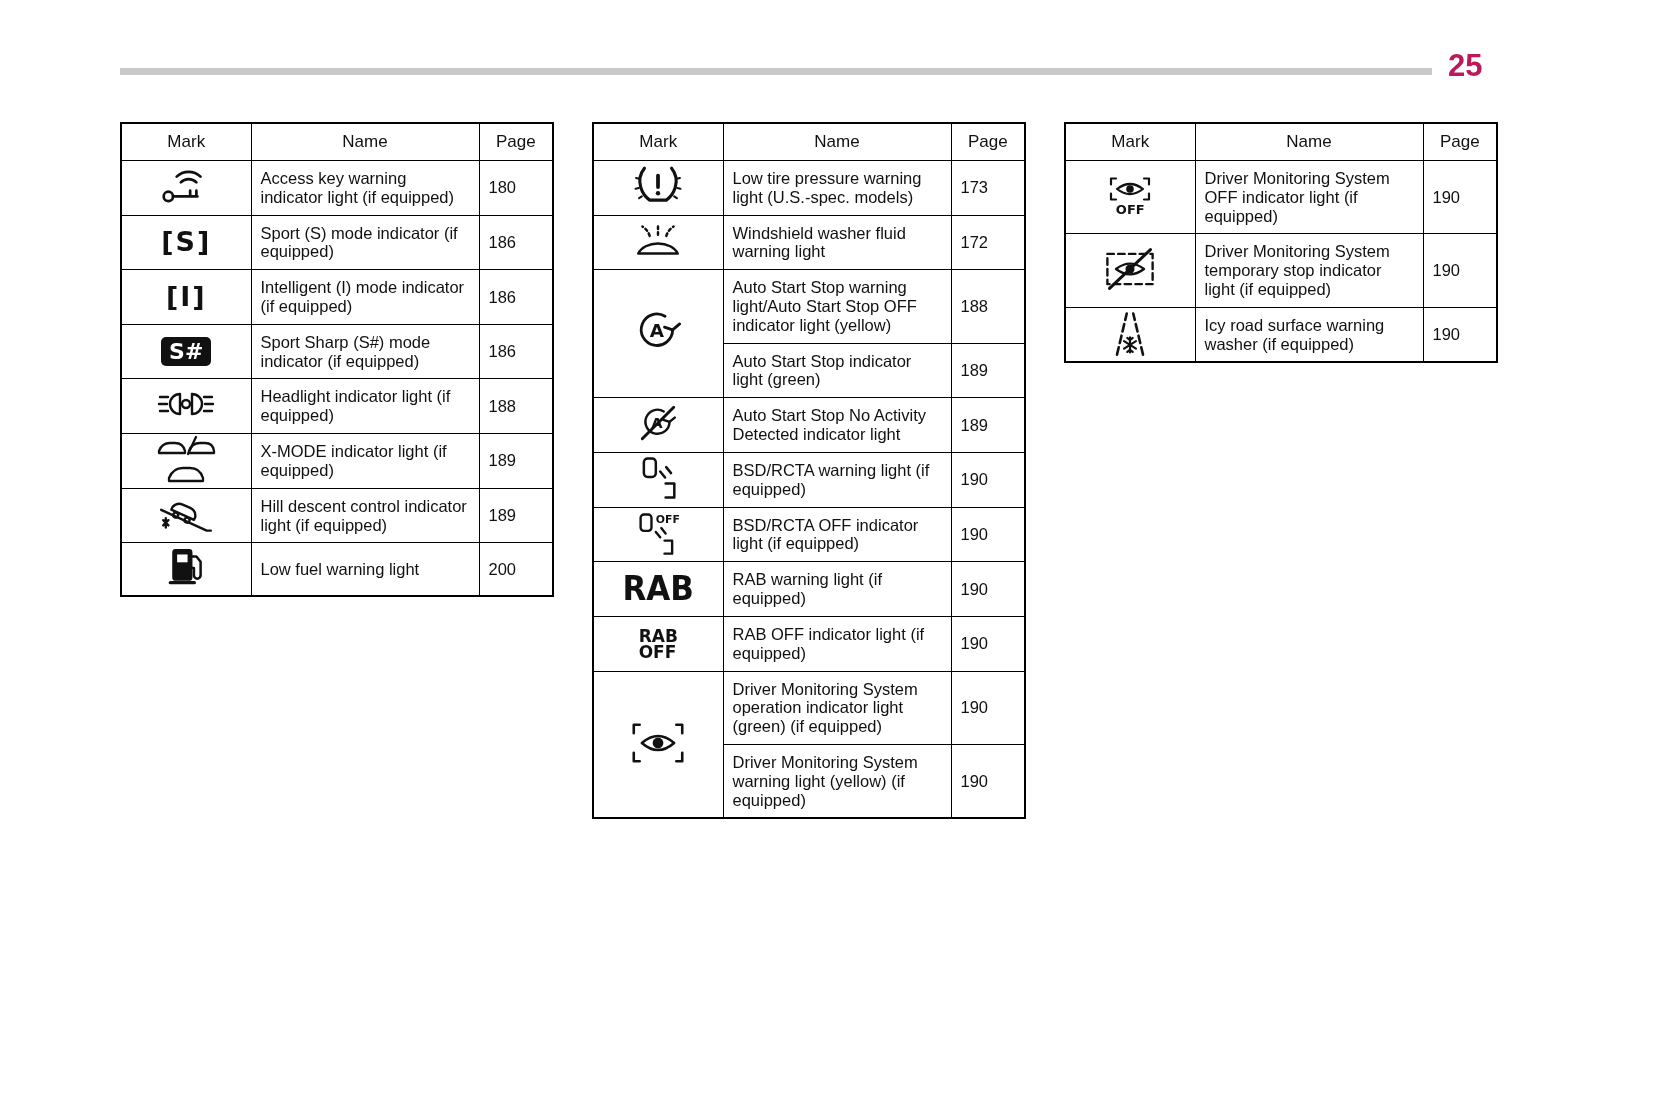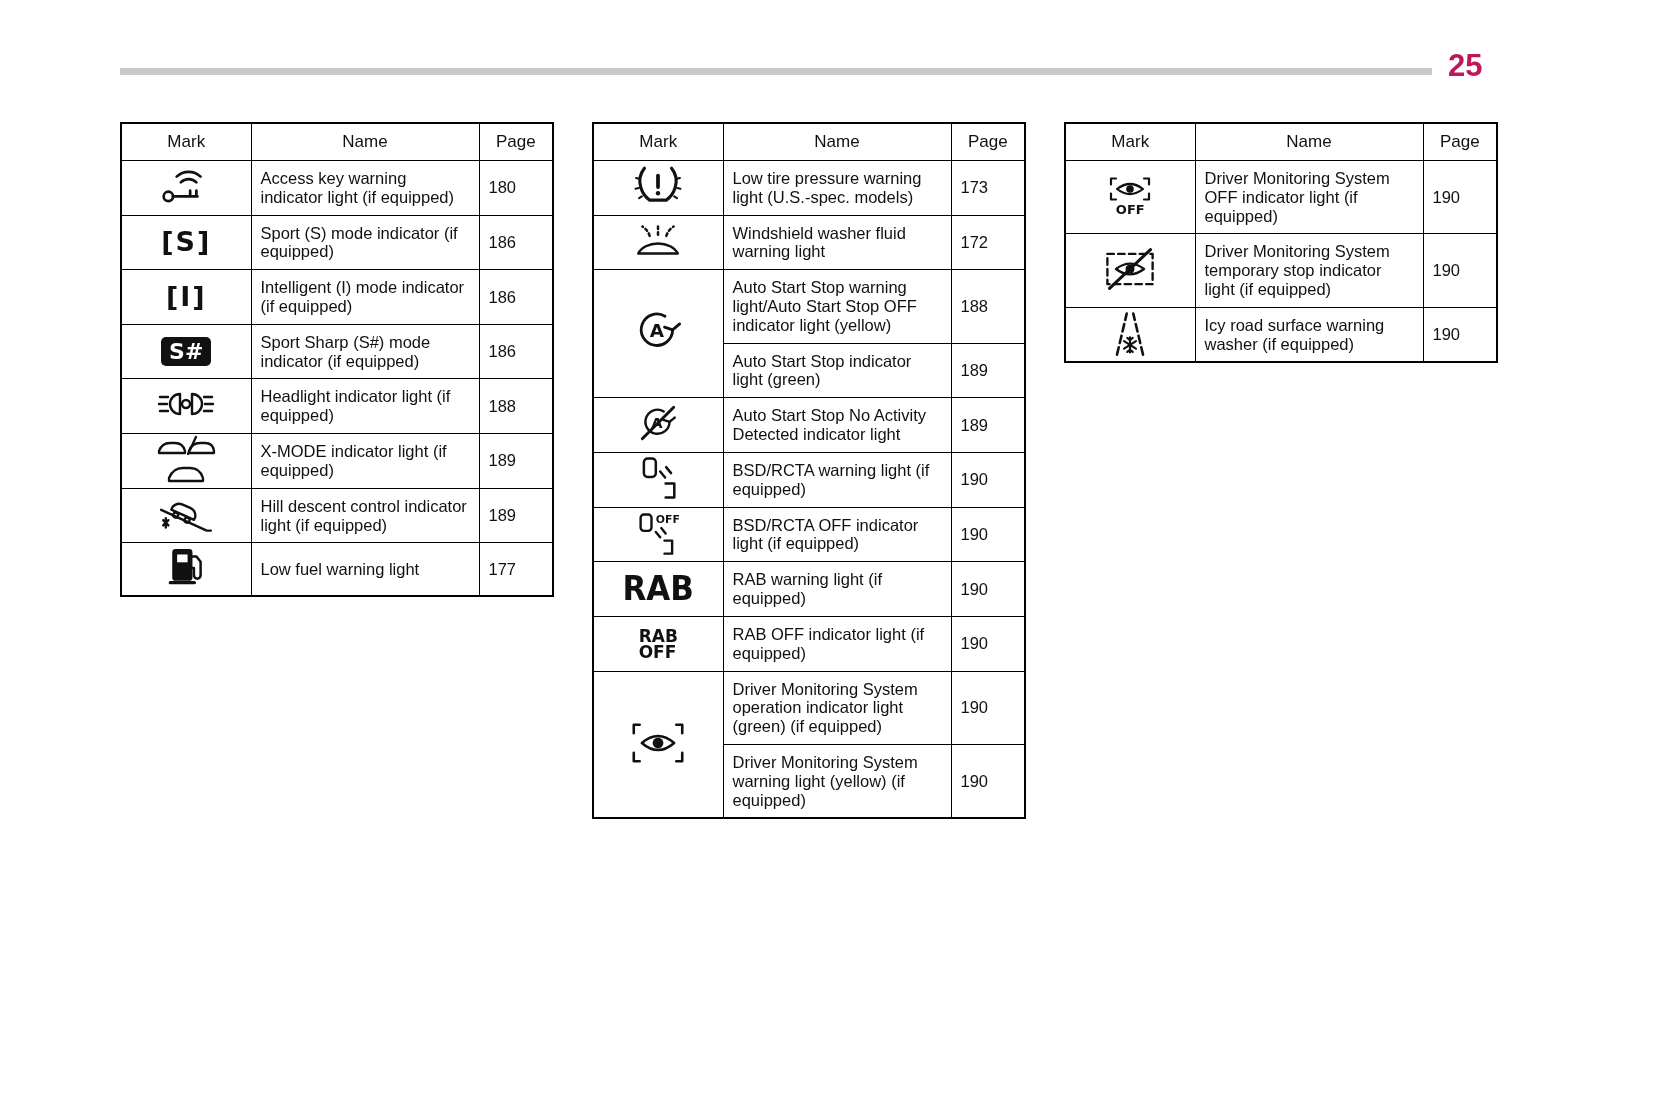--- a/index.html
+++ b/index.html
@@ -123,21 +123,21 @@
           <tr>
             <td class="mark"><span class="icon">
                 <svg width="50" height="48" viewBox="0 0 46 46" fill="none" stroke="#111" stroke-linecap="round" stroke-linejoin="round" stroke-width="2.4">
                   <rect x="11" y="7" width="17" height="28" rx="2" fill="#111" stroke="#111"></rect>
                   <rect x="14.5" y="11" width="10" height="7.5" fill="#fff" stroke="none"></rect>
                   <path d="M8 38 h23" stroke-width="3.2"></path>
                   <path d="M28 13 h5 l4 5 v13 a3.2 3.2 0 0 1 -6.4 0 v-7 h-2.6"></path>
                 </svg>
               </span></td>
             <td class="name">Low fuel warning light</td>
-            <td class="page">177</td>
+            <td class="page">200</td>
           </tr>
         </tbody>
     </table>
     <table class="tbl">
       <colgroup>
           <col class="col-mark">
           <col class="col-name">
           <col class="col-page">
         </colgroup>
       <thead>

